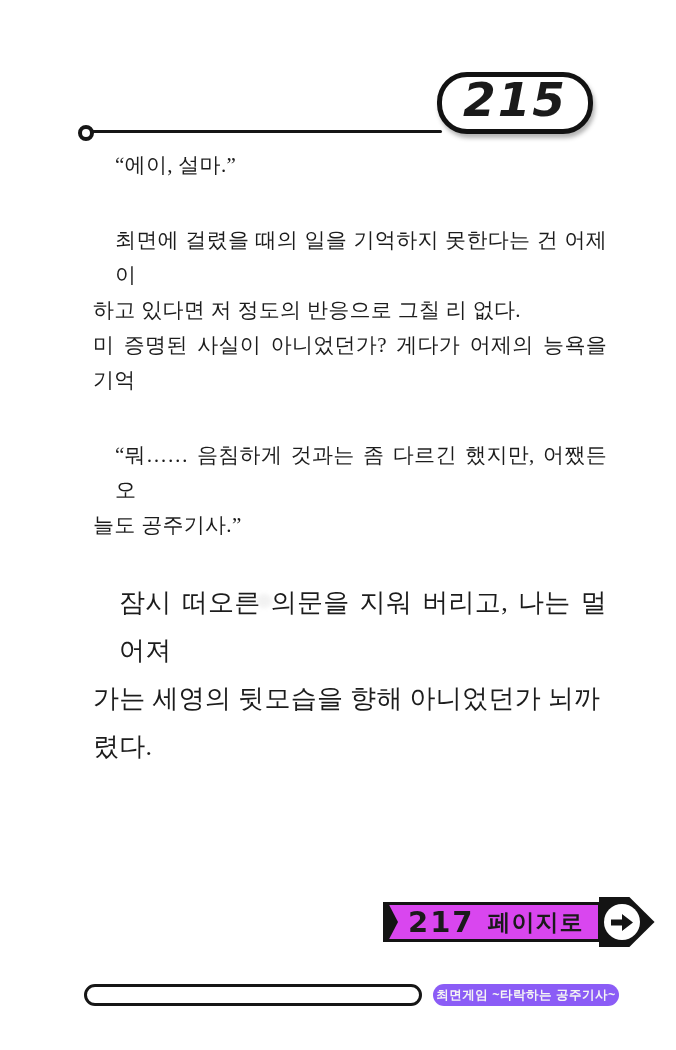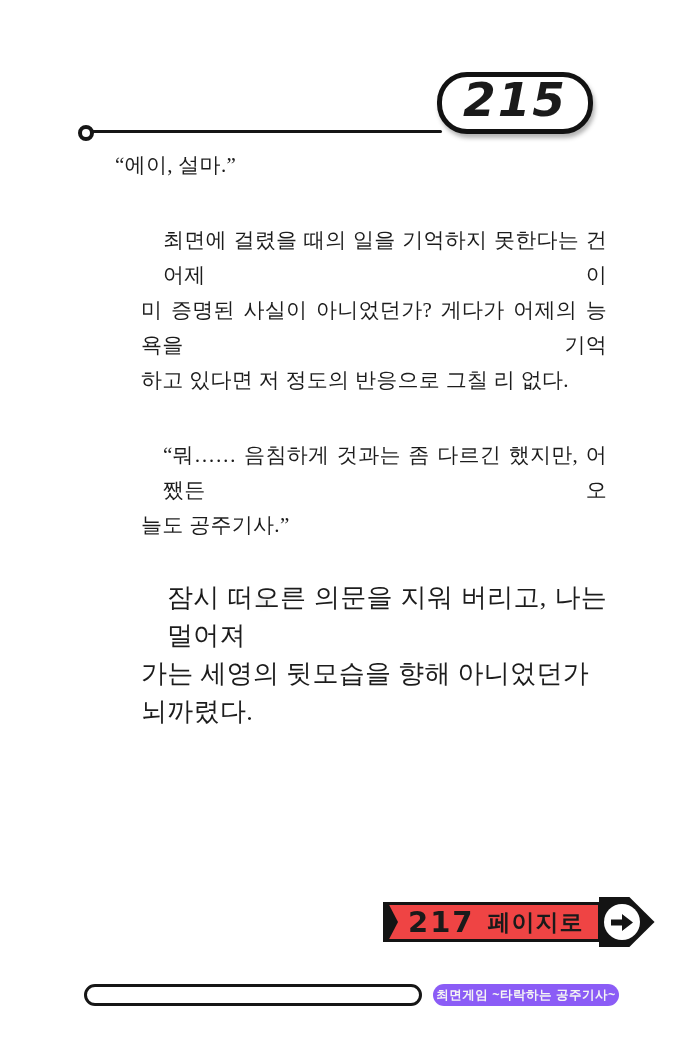--- a/index.html
+++ b/index.html
@@ -40,39 +40,39 @@
     font-size: 47px; letter-spacing: 2px;
     color: #1a1a1a;
     transform: translateY(-2px);
   }
 
   
   .content {
     position: absolute; left: 93px; top: 148px; width: 514px;
   }
   .para { margin: 0; font-size: 21px; line-height: 35px; letter-spacing: 0.3px; }
-  .para + .para { margin-top: 40px; margin-left: 48px; }
-  .para.large { font-size: 26px; line-height: 38px; margin-top: 36px; }
+  .para + .para { margin-top: 40px; }
+  .para.large { font-size: 26px; line-height: 48px; margin-top: 36px; }
   .line { display: block; }
   .indent { padding-left: 22px; }
   .large .indent { padding-left: 26px; }
   .fill { text-align: justify; text-align-last: justify; }
 
   
   .nav {
     position: absolute; left: 383px; top: 897px;
     height: 50px;
     display: flex; align-items: center;
     cursor: pointer; text-decoration: none; color: inherit;
   }
   .nav-box {
     position: relative;
     height: 34px;
     border: 3px solid #141414;
-    background: #ef4444;
+    background: #d946ef;
     display: flex; align-items: center;
     padding: 0 14px 0 22px;
   }
   .notch {
     position: absolute; left: -1px; top: -1px; bottom: -1px;
     width: 13px; background: #141414;
     clip-path: polygon(0 0, 28% 0, 100% 50%, 28% 100%, 0 100%);
   }
   .nav-num {
     font-family: "DejaVu Sans", "Liberation Sans", sans-serif;
@@ -137,22 +137,22 @@
   <div class="page-badge">
     <span>215</span>
   </div>
 
   <main class="content">
     <p class="para">
       <span class="line indent">“에이, 설마.”</span>
     </p>
     <p class="para">
       <span class="line indent fill">최면에 걸렸을 때의 일을 기억하지 못한다는 건 어제 이</span>
+      <span class="line">하고 있다면 저 정도의 반응으로 그칠 리 없다.</span>
       <span class="line fill">미 증명된 사실이 아니었던가? 게다가 어제의 능욕을 기억</span>
-      <span class="line">하고 있다면 저 정도의 반응으로 그칠 리 없다.</span>
     </p>
     <p class="para">
       <span class="line indent fill">“뭐…… 음침하게 것과는 좀 다르긴 했지만, 어쨌든 오</span>
       <span class="line">늘도 공주기사.”</span>
     </p>
     <p class="para large">
       <span class="line indent fill">잠시 떠오른 의문을 지워 버리고, 나는 멀어져</span>
       <span class="line">가는 세영의 뒷모습을 향해 아니었던가 뇌까렸다.</span>
     </p>
   </main>

